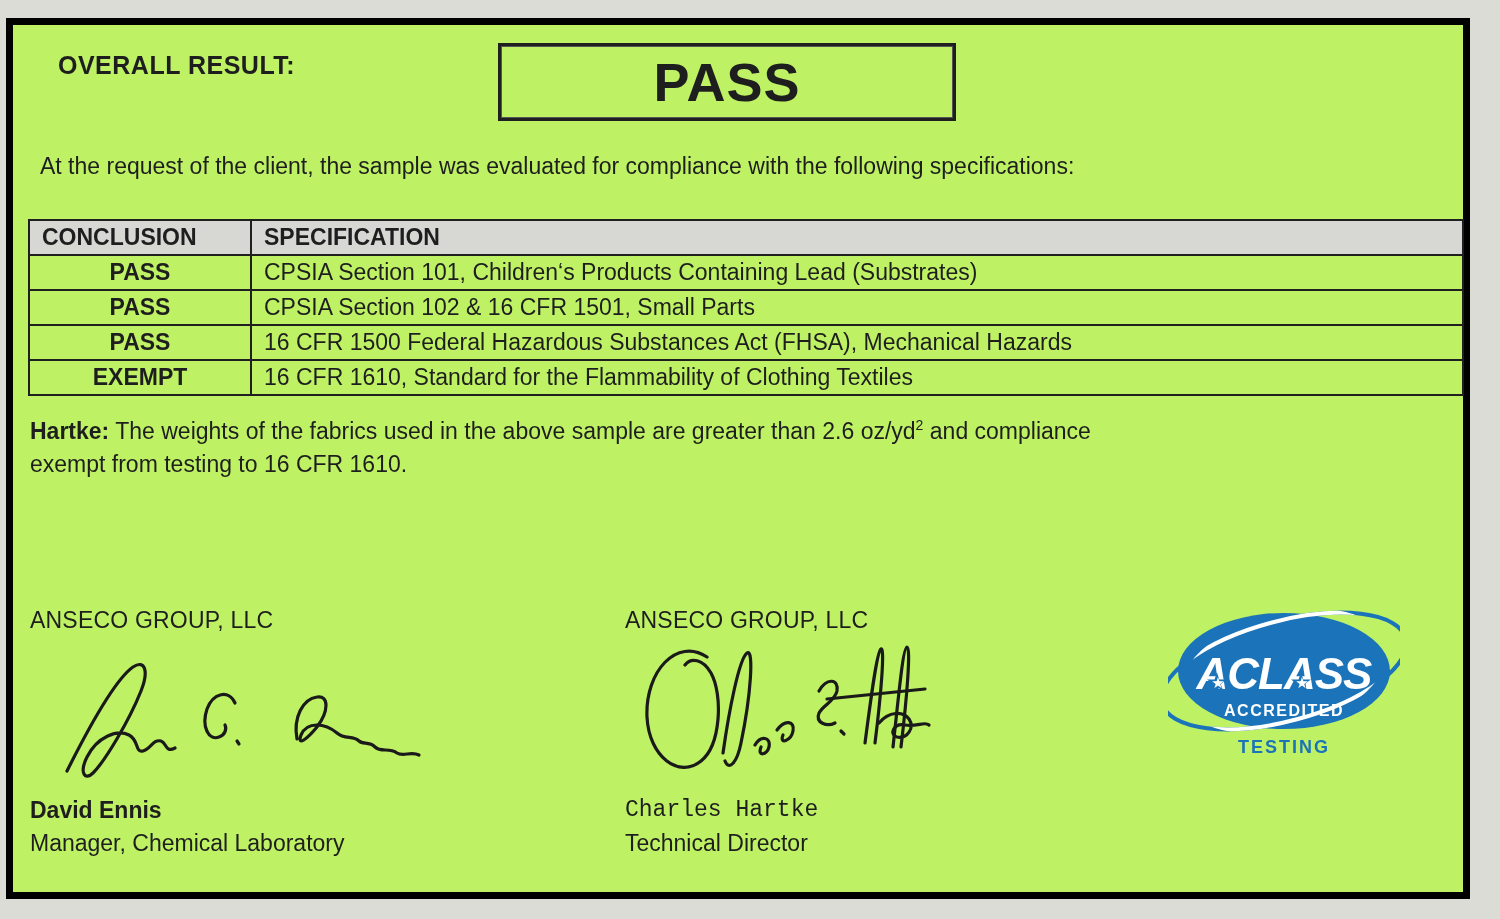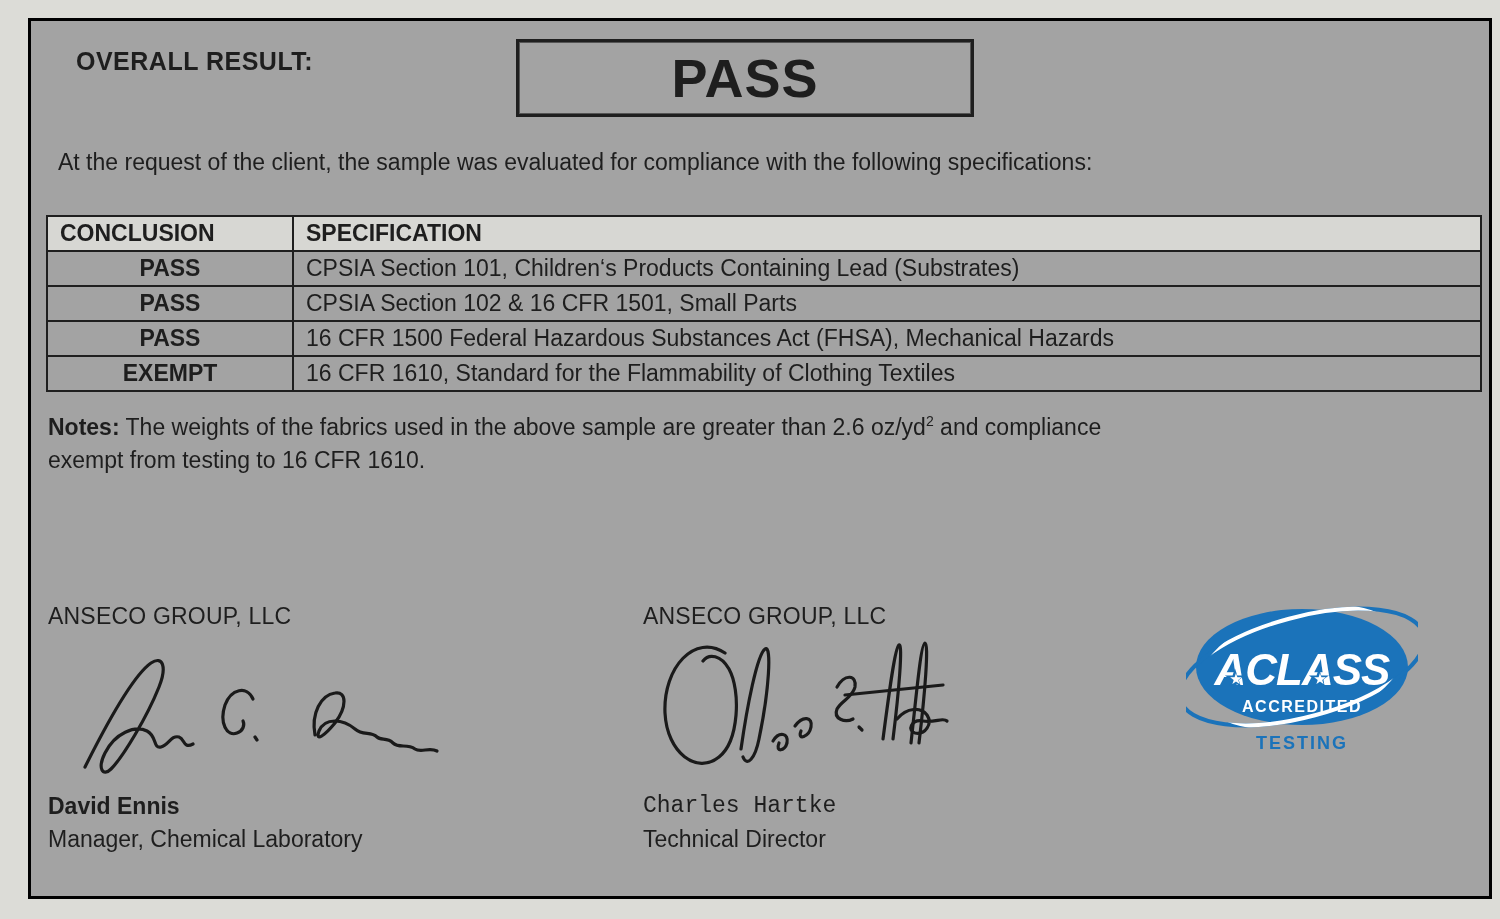--- a/index.html
+++ b/index.html
@@ -5,24 +5,24 @@
   * { margin: 0; padding: 0; box-sizing: border-box; }
   html, body { width: 1500px; height: 919px; }
   body {
     background: #dcdcd7;
     font-family: "Liberation Sans", sans-serif;
     color: #1e1e1e;
     position: relative;
   }
   .page {
     position: absolute;
-    left: 28px; top: 18px;
+    left: 6px; top: 18px;
     width: 1464px; height: 881px;
-    background: #a3a3a3;
-    border: 3px solid #000000;
+    background: #bef264;
+    border: 7px solid #000000;
   }
   .abs { position: absolute; }
 
   .overall-label {
     left: 45px; top: 26px;
     font-size: 25px; font-weight: bold;
     letter-spacing: 0.5px;
   }
   .pass-box {
     left: 485px; top: 18px;
@@ -49,21 +49,21 @@
   table.spec-table th, table.spec-table td {
     border: 2px solid #1f1f1f;
     padding: 3px 12px;
     height: 33px;
   }
   table.spec-table th {
     background: #d7d7d3;
     text-align: left;
     font-weight: bold;
   }
-  th.col-conclusion, td.cell-conclusion { width: 246px; text-align: center; }
+  th.col-conclusion, td.cell-conclusion { width: 222px; text-align: center; }
   th.col-conclusion { text-align: left; padding-left: 18px; }
   td.cell-conclusion { font-weight: bold; }
 
   .notes {
     left: 17px; top: 390px;
     width: 1260px;
     font-size: 23px;
     line-height: 33px;
   }
   .notes .notes-label { font-weight: bold; }
@@ -118,21 +118,21 @@
         <td>16 CFR 1500 Federal Hazardous Substances Act (FHSA), Mechanical Hazards</td>
       </tr>
       <tr>
         <td class="cell-conclusion">EXEMPT</td>
         <td>16 CFR 1610, Standard for the Flammability of Clothing Textiles</td>
       </tr>
     </tbody>
   </table>
 
   <div class="abs notes">
-    <span class="notes-label">Notes:</span><span> The weights of the fabrics used in the above sample are greater than 2.6 oz/yd</span><sup>2</sup><span> and compliance</span><br>
+    <span class="notes-label">Hartke:</span><span> The weights of the fabrics used in the above sample are greater than 2.6 oz/yd</span><sup>2</sup><span> and compliance</span><br>
     <span>exempt from testing to 16 CFR 1610.</span>
   </div>
 
   <div class="abs sig-company sig-block-left-company">ANSECO GROUP, LLC</div>
   <div class="abs sig-img-left">
     <svg width="380" height="148" viewBox="0 0 380 148">
       <path class="sig-path" d="M14,128 C28,100 60,38 80,24 C92,16 96,28 88,48 C76,78 52,118 40,130 C32,138 26,130 34,114 C44,94 64,86 76,92 C86,97 82,110 90,108 C98,106 100,96 108,98 C114,100 112,110 122,105"></path>
       <path class="sig-path" d="M182,60 C176,46 160,50 154,66 C148,84 156,98 166,94 C172,92 174,86 172,82"></path>
       <path class="sig-path" d="M184,98 l2,3"></path>
       <path class="sig-path" d="M244,96 C240,74 250,56 264,54 C276,52 276,68 264,84 C254,96 244,104 248,92 C254,78 272,80 284,90 C292,97 300,92 306,98 C310,102 316,98 322,104 C328,110 336,104 344,110 C350,114 358,108 366,112"></path>

